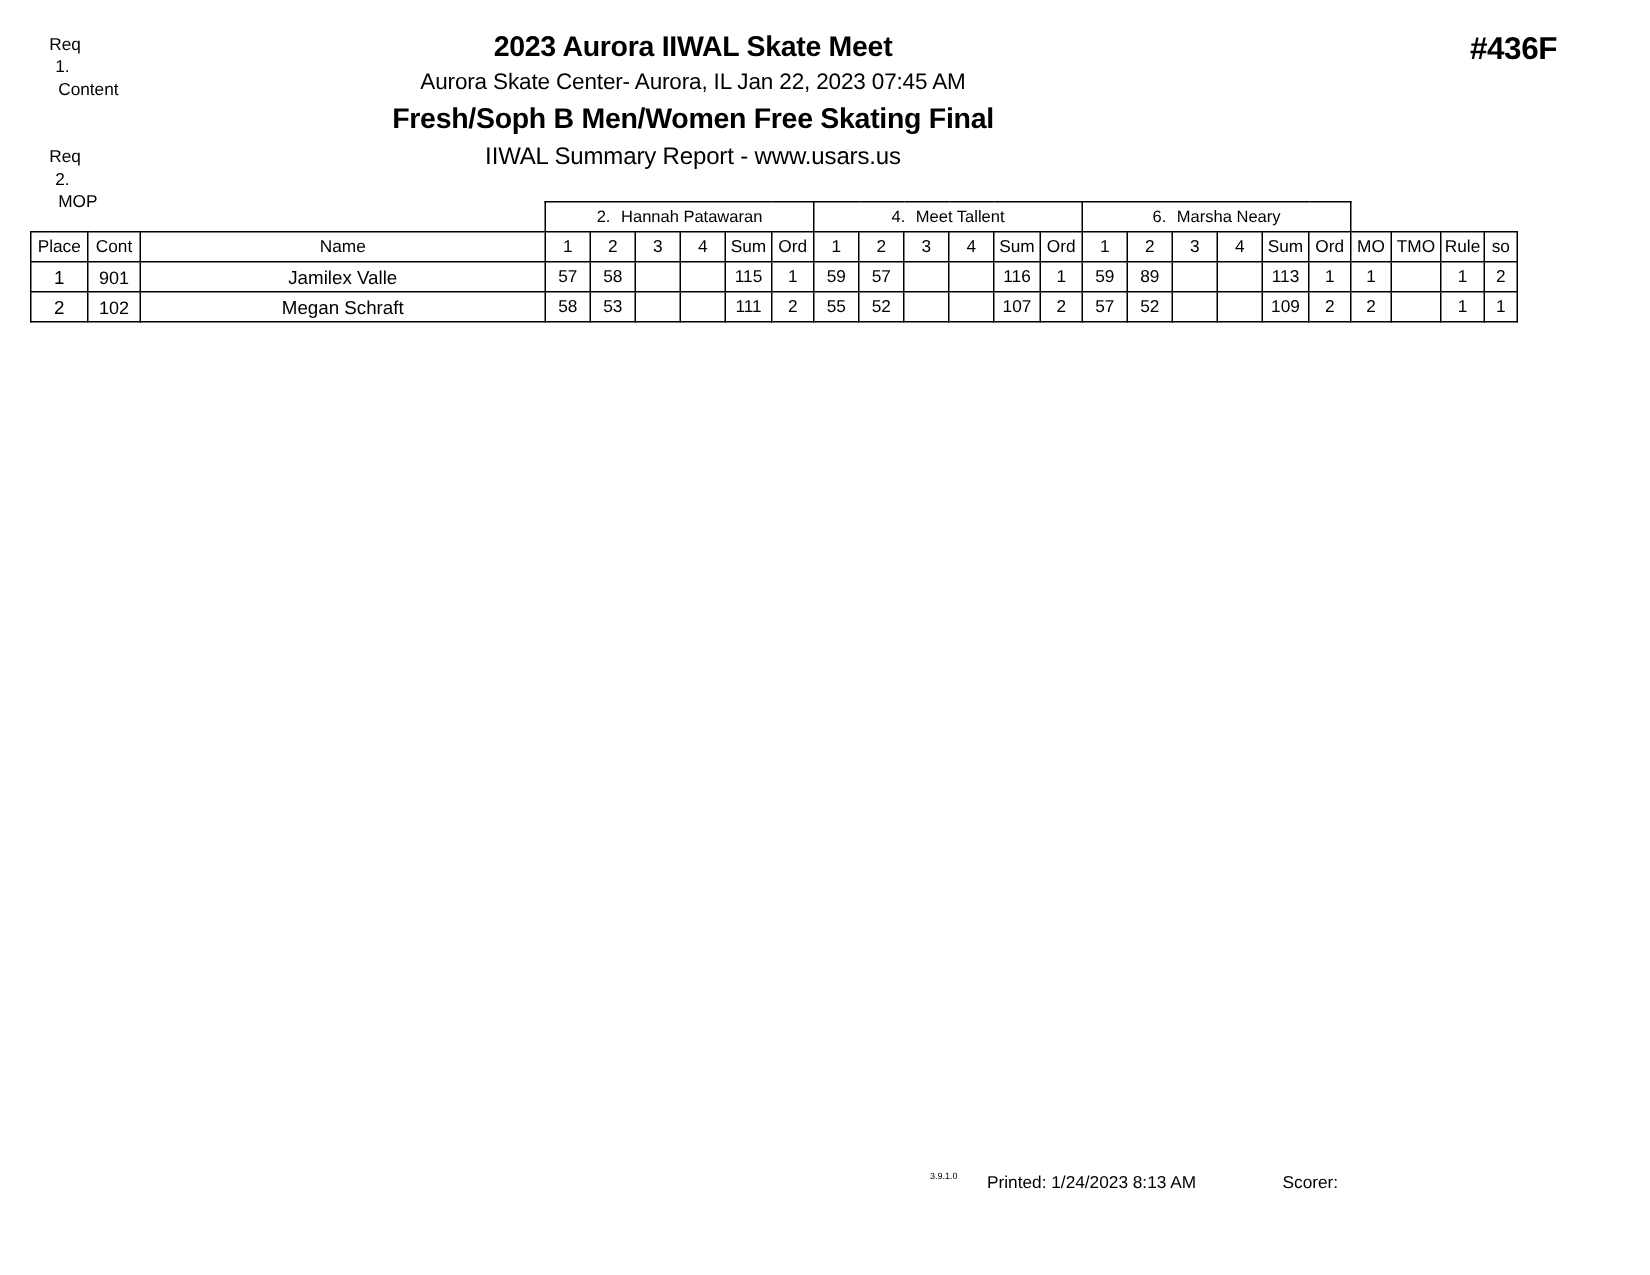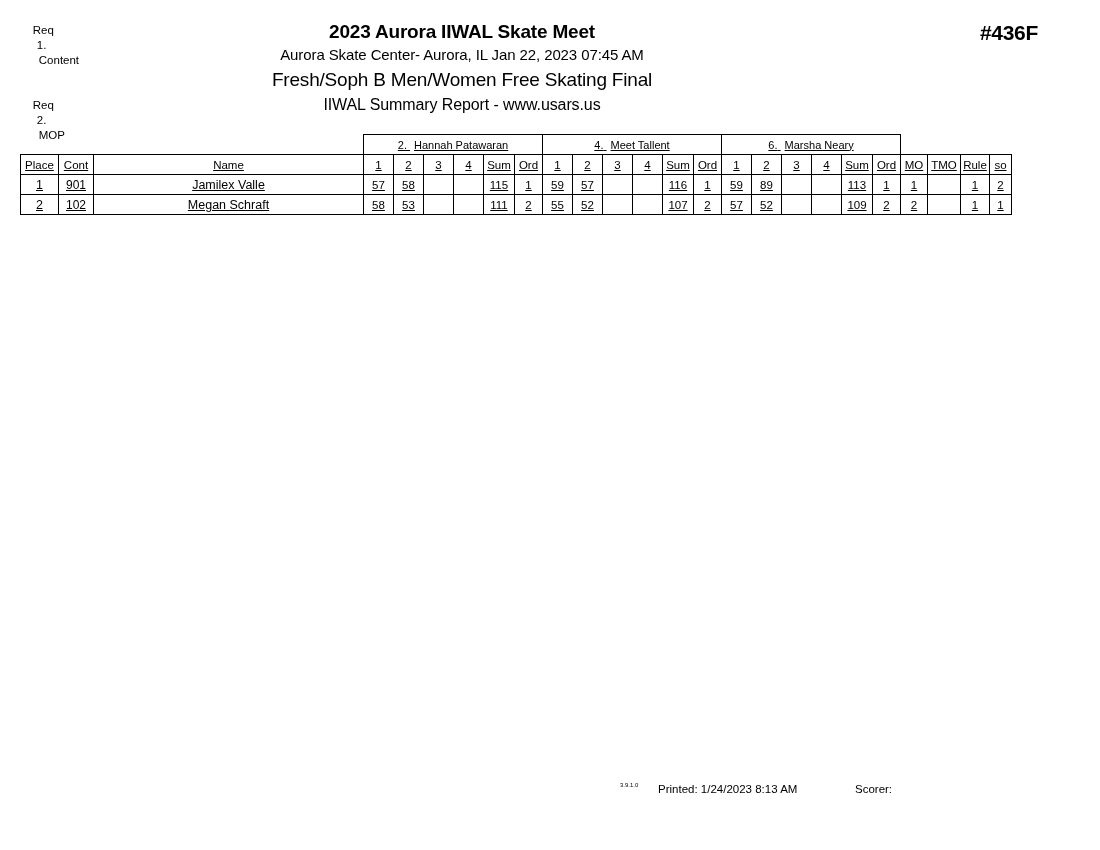--- a/index.html
+++ b/index.html
@@ -55,42 +55,41 @@
     letter-spacing: -0.2px;
     line-height: 24px;
   }
   .title-sub {
     font-size: 15px;
     line-height: 21px;
     letter-spacing: -0.1px;
   }
   .title-event {
     font-size: 19px;
-    font-weight: normal;
+    font-weight: bold;
     letter-spacing: -0.2px;
     line-height: 26px;
     margin-top: 2px;
   }
   .title-report {
     font-size: 16px;
     line-height: 24px;
     letter-spacing: -0.1px;
   }
 
   
   .score-sheet {
     position: absolute;
     top: 134px;
     left: 20px;
   }
   table.sheet {
     border-collapse: collapse;
     font-size: 11.5px;
     table-layout: fixed;
-    text-decoration: underline;
   }
   table.sheet td, table.sheet th {
     border: 1px solid #000000;
     padding: 0;
     height: 19px;
     text-align: center;
     font-weight: normal;
     vertical-align: middle;
     overflow: hidden;
     white-space: nowrap;

